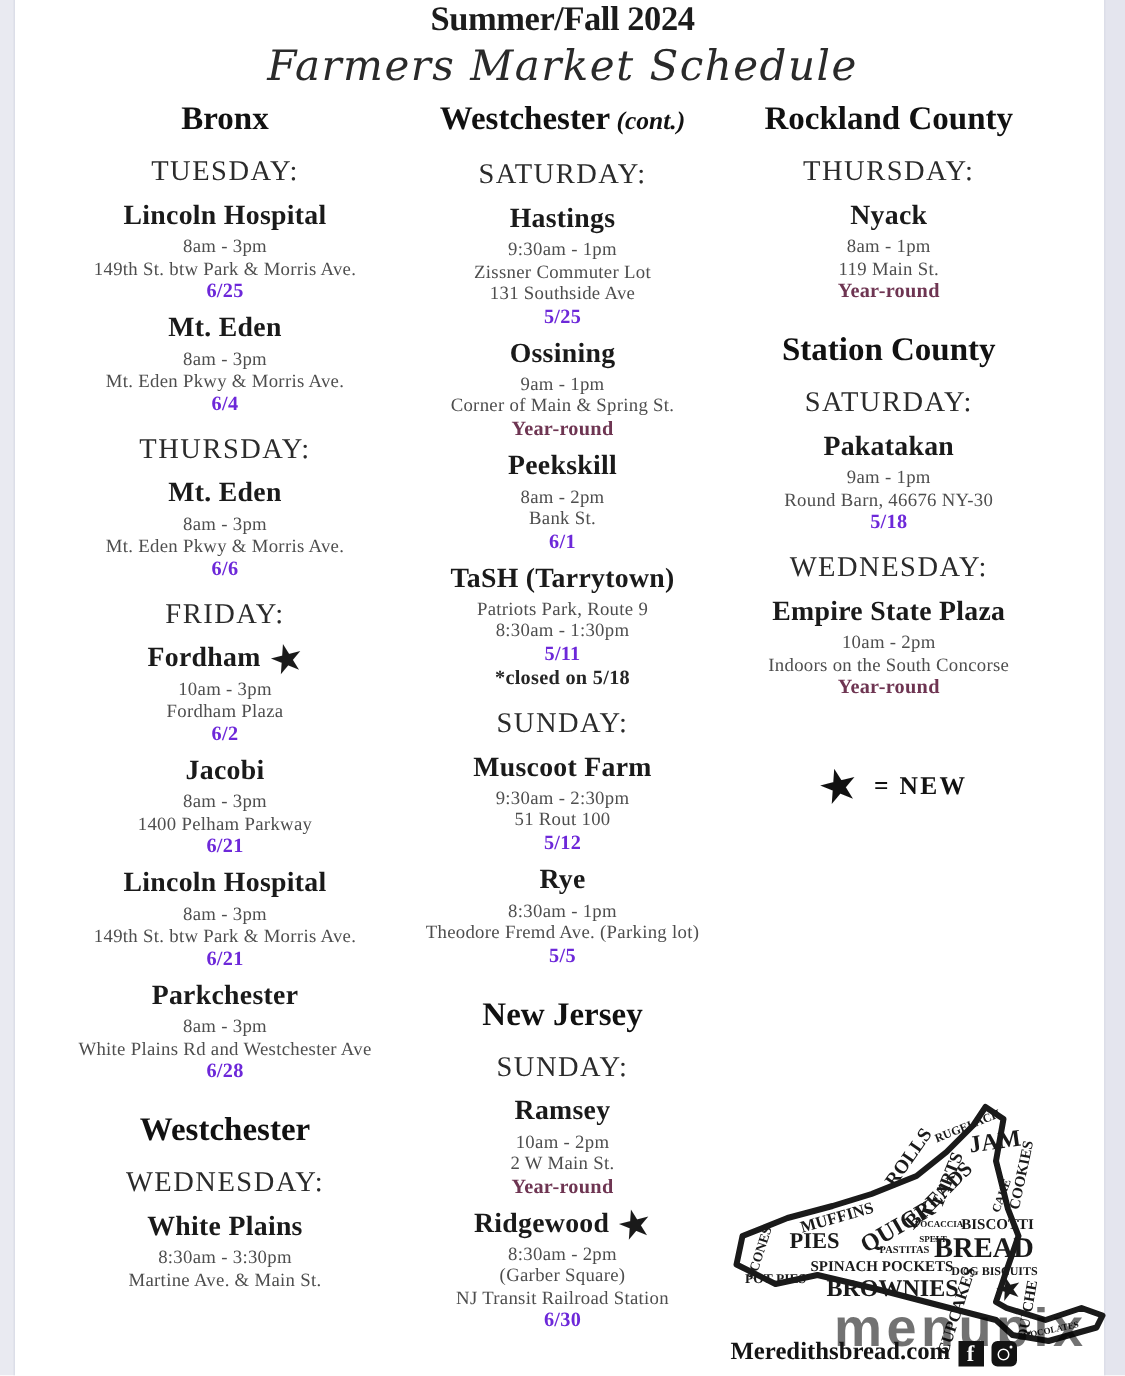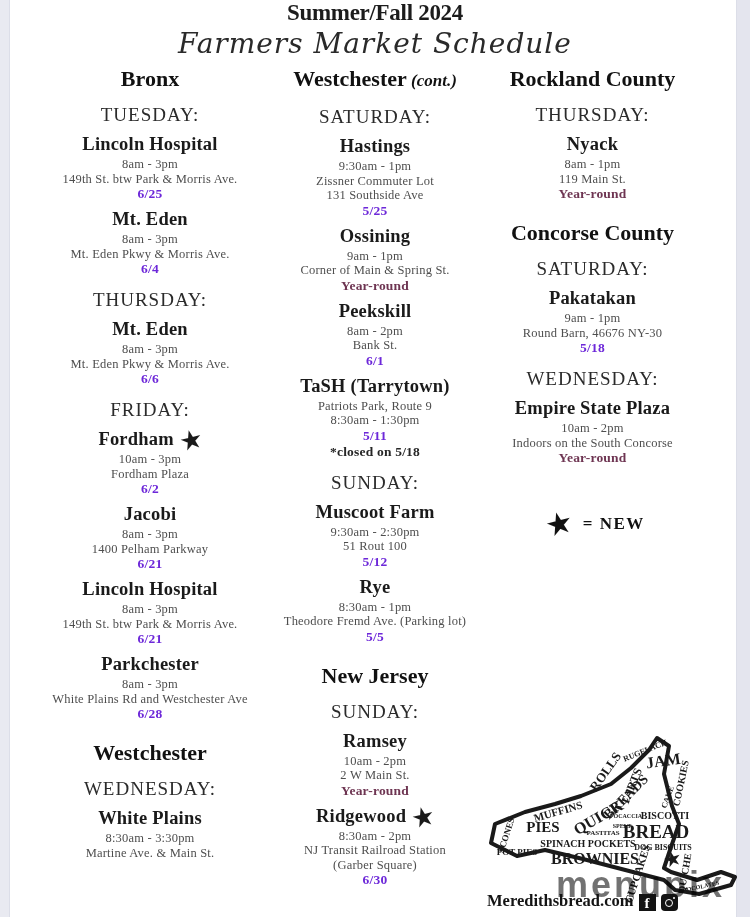--- a/index.html
+++ b/index.html
@@ -166,35 +166,35 @@
         <div class="day">SUNDAY:</div>
         <div class="market">
           <div class="name">Ramsey</div>
           <div class="detail">10am - 2pm</div>
           <div class="detail">2 W Main St.</div>
           <div class="detail year" style="color: rgb(110, 53, 82);">Year-round</div>
         </div>
         <div class="market">
           <div class="name">Ridgewood<span class="star">★</span></div>
           <div class="detail">8:30am - 2pm</div>
+          <div class="detail">(Garber Square)</div>
           <div class="detail">NJ Transit Railroad Station</div>
-          <div class="detail">(Garber Square)</div>
           <div class="detail date">6/30</div>
         </div>
       </div>
       <div class="col">
         <div class="region"><span>Rockland County</span></div>
         <div class="day">THURSDAY:</div>
         <div class="market">
           <div class="name">Nyack</div>
           <div class="detail">8am - 1pm</div>
           <div class="detail">119 Main St.</div>
           <div class="detail year" style="color: rgb(110, 53, 82);">Year-round</div>
         </div>
-        <div class="region"><span>Concorse County</span></div>
+        <div class="region"><span>Station County</span></div>
         <div class="day">SATURDAY:</div>
         <div class="market">
           <div class="name">Pakatakan</div>
           <div class="detail">9am - 1pm</div>
           <div class="detail">Round Barn, 46676 NY-30</div>
           <div class="detail date">5/18</div>
         </div>
         <div class="day">WEDNESDAY:</div>
         <div class="market">
           <div class="name">Empire State Plaza</div>

